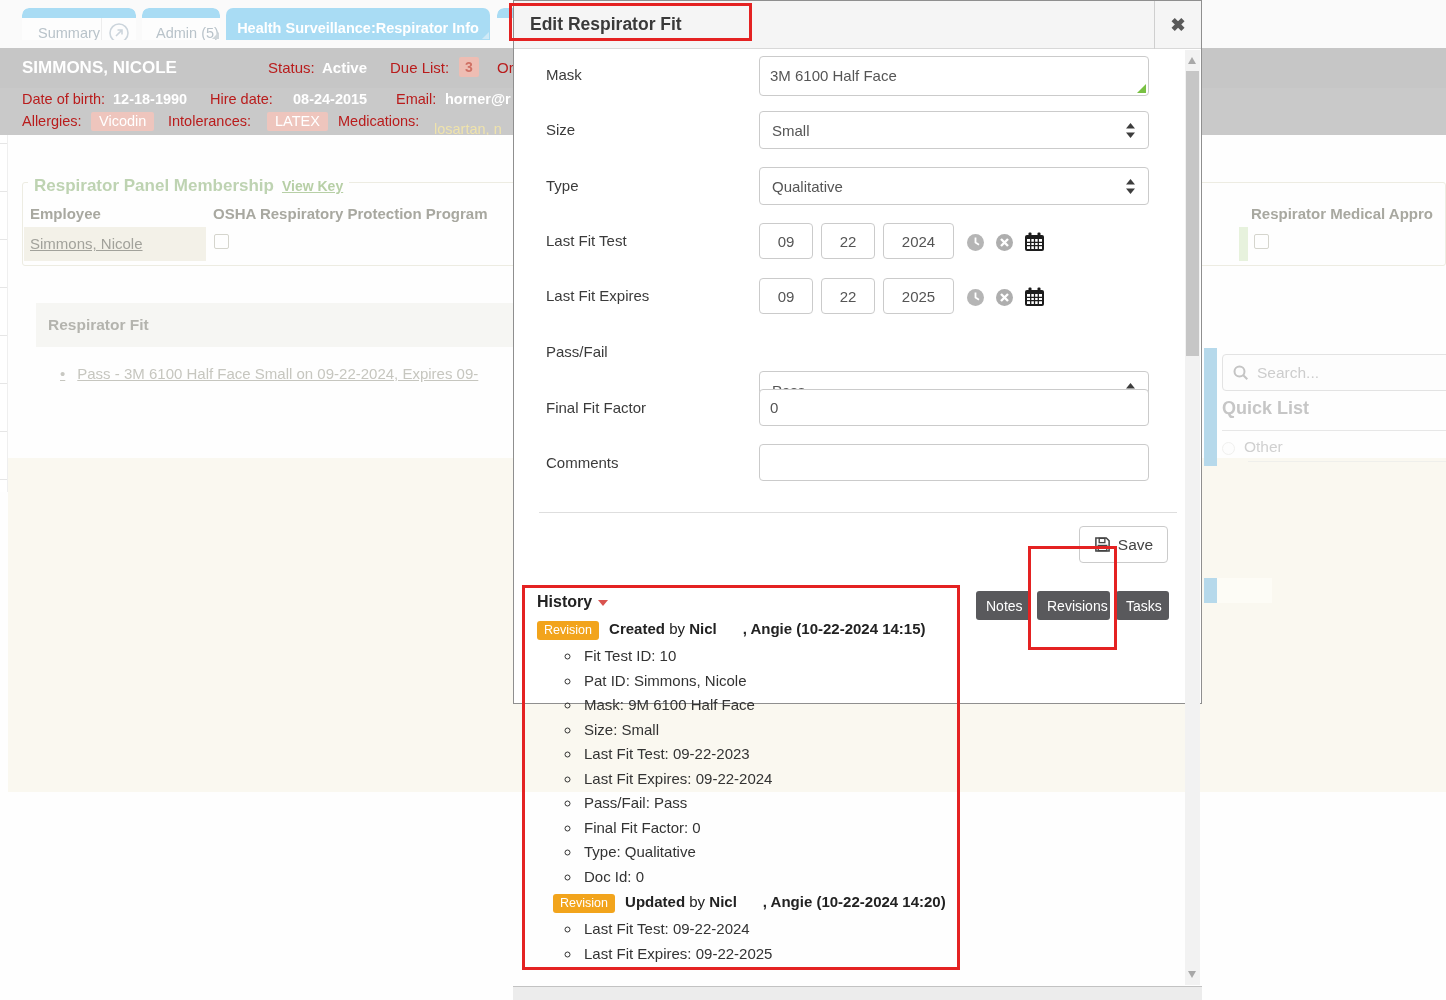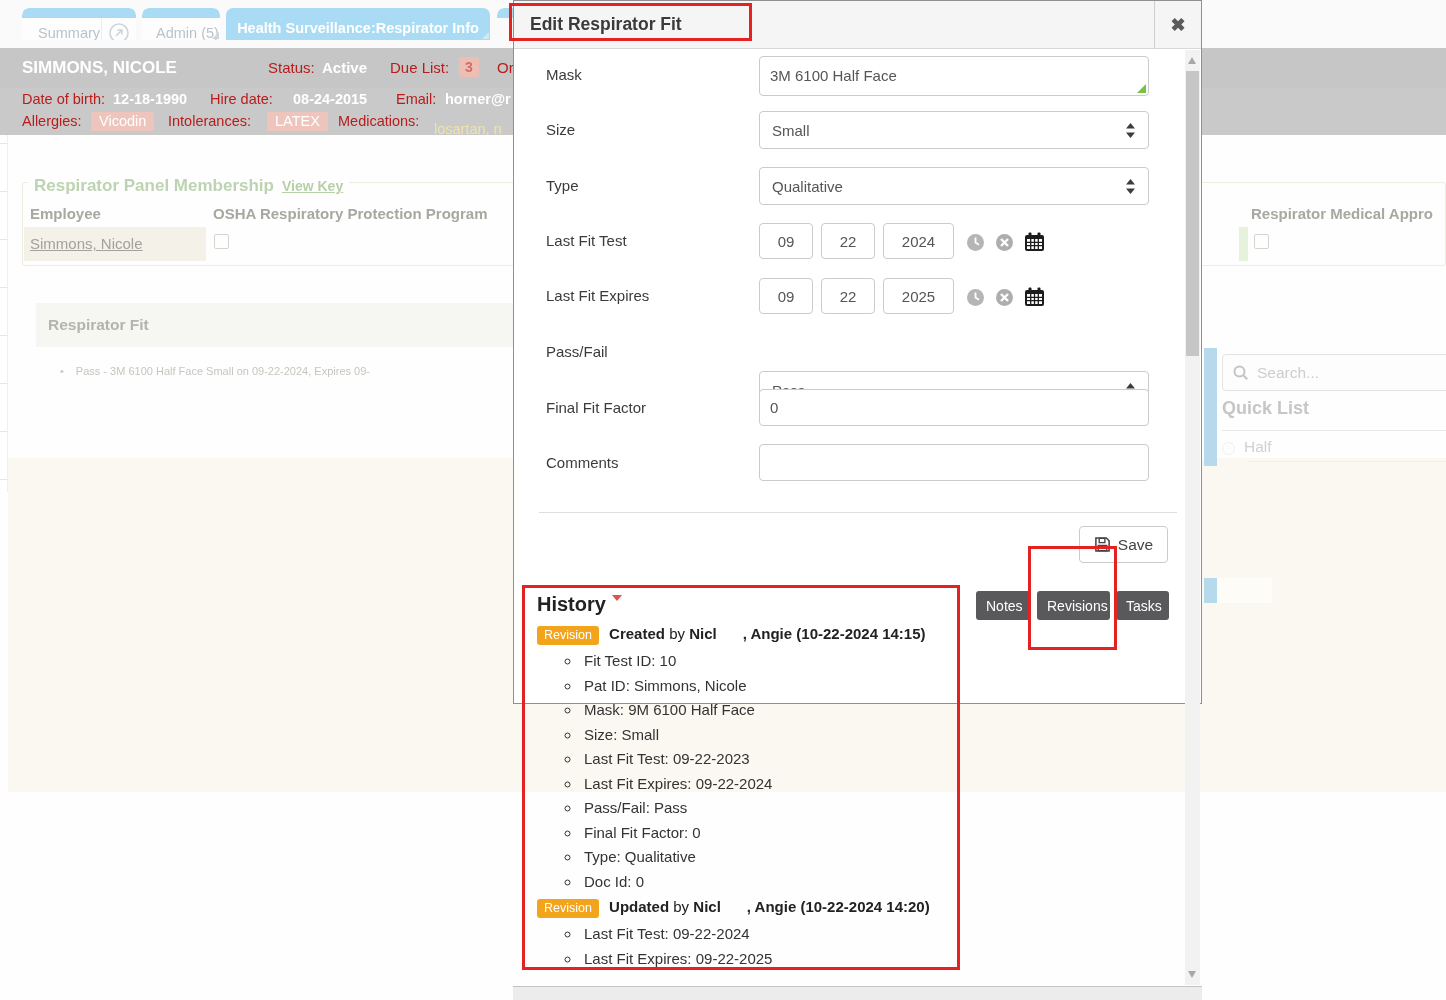--- a/index.html
+++ b/index.html
@@ -50,21 +50,21 @@
   .th-osha { left:213px; top:205px; }
   .th-med { left:1251px; top:205px; width:192px; overflow:hidden; }
   .emp-cell { left:24px; top:227px; width:182px; height:34px; background:#f3f1e8; line-height:34px; padding-left:6px; }
   .emp-link { color:#a2a29b; font-size:15px; text-decoration:underline; }
   .cbx { position:absolute; width:15px; height:15px; border:1px solid #d5d5cd; border-radius:2px; background:#fefefe; }
   .cbx-osha { left:214px; top:234px; }
   .cbx-med { left:1254px; top:234px; }
   .green-cell { left:1239px; top:227px; width:9px; height:34px; background:#e7f2dd; }
 
   .fitpanel-header { left:36px; top:303px; width:1150px; height:44px; background:#f6f6f3; line-height:44px; padding-left:12px; font-weight:bold; font-size:15.5px; color:#b4b4ae; }
-  .fit-entry { left:60px; top:365px; color:#c6c6bf; font-size:11px; white-space:nowrap; }
+  .fit-entry { left:60px; top:365px; color:#c6c6bf; font-size:15px; white-space:nowrap;text-decoration:underline; }
   .fit-entry .dot { margin-right:12px; color:#c8c8c2; }
 
   .ql-strip { left:1204px; top:348px; width:13px; height:118px; background:#b6d9eb; }
   .ql-strip2 { left:1204px; top:578px; width:13px; height:25px; background:#b6d9eb; }
   .ql-strip2b { left:1217px; top:578px; width:55px; height:25px; background:#fdfcf6; }
   .search-box { left:1222px; top:354px; width:240px; height:37px; border:1px solid #e3e3e3; border-radius:4px; background:#fdfdfd; display:flex; align-items:center; padding-left:10px; }
   .search-box input { border:none; outline:none; background:transparent; font-family:"Liberation Sans",sans-serif; font-size:15.5px; color:#1d4ed8; width:190px; margin-left:8px; }
   .search-box input::placeholder { color:#cdcdcd; }
   .ql-title { left:1222px; top:398px; font-weight:bold; font-size:18px; color:#c6c6c6; }
   .ql-divider { left:1222px; top:430px; width:224px; border-top:1px solid #e7e7e7; }
@@ -98,21 +98,21 @@
   .date-icons { position:absolute; left:452px; display:flex; align-items:center; gap:10px; }
   .ico { display:inline-block; cursor:pointer; }
   .in-text { height:37px; padding:0 10px; font-family:"Liberation Sans",sans-serif; }
   .in-fff { top:388px; } .in-comments { top:443px; }
   input.ctrl { outline:none; }
 
   .modal-divider { position:absolute; left:25px; top:511px; width:638px; border-top:1px solid #dedede; }
   .save-btn { position:absolute; left:565px; top:525px; width:89px; height:37px; border:1px solid #cbcbcb; border-radius:4px; background:#fff; display:flex; align-items:center; justify-content:center; gap:7px; font-size:15.5px; color:#444; cursor:pointer; }
 
   .history-box { position:absolute; left:8px; top:584px; width:438px; height:385px; border:3px solid #e42222; padding:5px 10px 6px 12px; overflow:hidden; }
-  .hist-title { font-weight:bold; font-size:20px; color:#222; display:flex; }
+  .hist-title { font-weight:bold; font-size:16px; color:#222; display:flex; align-items:center; }
   .hist-caret { display:inline-block; width:0; height:0; border-left:5px solid transparent; border-right:5px solid transparent; border-top:6px solid #d9534f; margin-left:6px; margin-top:2px; }
   .hist-entry-head { margin-top:7px; font-size:15px; color:#222; line-height:22px; white-space:nowrap; }
   .rev-badge { background:#f2a41c; color:#fff; font-size:12.5px; padding:2px 7px 3px; border-radius:3px; margin-right:6px; }
   .bld { font-weight:bold; }
   .name-gap { display:inline-block; width:26px; }
   .hist-details { list-style:circle; padding-left:44px; margin:3px 0 2px; }
   .hist-details li { font-size:15px; color:#333; line-height:24.5px; padding-left:3px; }
 
   .side-btn { position:absolute; top:590px; height:29px; background:#59595c; border:none; border-radius:3px; color:#fff; font-family:"Liberation Sans",sans-serif; font-size:14px; padding:0 10px; cursor:pointer; }
   .btn-notes { left:462px; width:55px; }
@@ -210,21 +210,21 @@
   <div class="abs search-box">
     <svg width="16" height="16" viewBox="0 0 16 16">
         <circle cx="6.5" cy="6.5" r="5" fill="none" stroke="#c4c4c4" stroke-width="2"></circle>
         <path d="M10.3 10.3 L14.3 14.3" stroke="#c4c4c4" stroke-width="2"></path>
       </svg>
     <input type="text" placeholder="Search..." style="">
   </div>
   <span class="abs ql-title">Quick List</span>
   <div class="abs ql-divider"></div>
   <span class="abs ql-radio"></span>
-  <span class="abs ql-other">Half</span>
+  <span class="abs ql-other">Other</span>
   <div class="abs ql-divider2"></div>
   <div class="abs ql-strip2"></div>
   <div class="abs ql-strip2b"></div>
 
   <div class="abs modal">
     <div class="modal-header"></div>
     <span class="modal-title">Edit Respirator Fit</span>
     <div class="anno anno-title"></div>
     <div class="modal-close">✖</div>
 
@@ -347,21 +347,21 @@
         <li>Mask: 9M 6100 Half Face</li>
         <li>Size: Small</li>
         <li>Last Fit Test: 09-22-2023</li>
         <li>Last Fit Expires: 09-22-2024</li>
         <li>Pass/Fail: Pass</li>
         <li>Final Fit Factor: 0</li>
         <li>Type: Qualitative</li>
         <li>Doc Id: 0</li>
       </ul>
 
-      <div class="hist-entry-head" style="margin-top:1px;">
+      <div class="hist-entry-head" style="margin-top:1px;margin-left:16px;">
         <span class="rev-badge">Revision</span>
         <span class="bld">Updated</span>
         <span>by</span>
         <span class="bld">Nicl</span><span class="name-gap"></span><span class="bld">, Angie</span>
         <span class="bld">(10-22-2024 14:20)</span>
       </div>
       <ul class="hist-details">
         <li>Last Fit Test: 09-22-2024</li>
         <li>Last Fit Expires: 09-22-2025</li>
       </ul>

